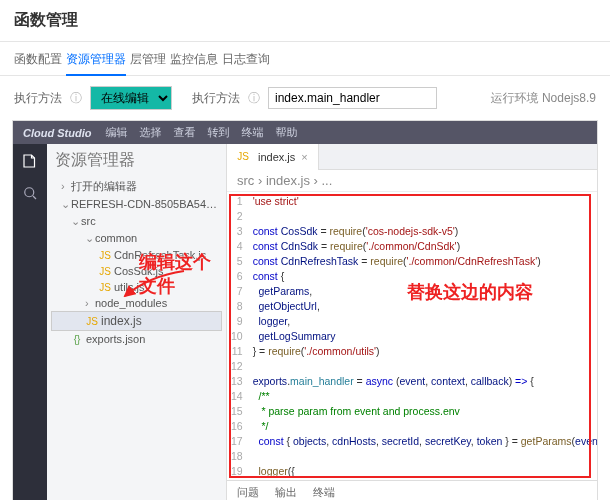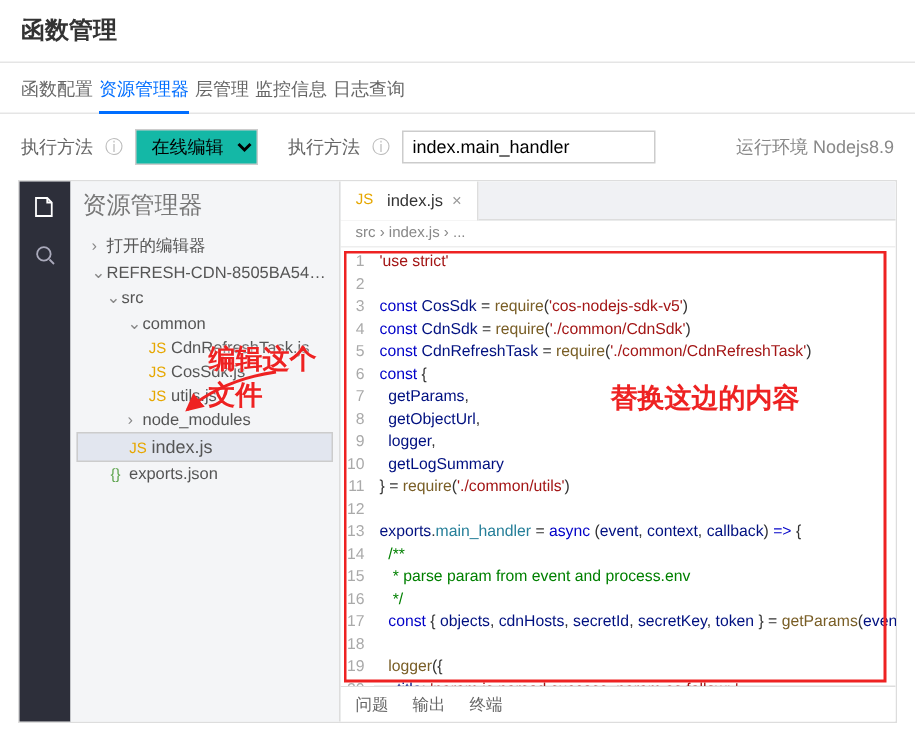--- a/index.html
+++ b/index.html
@@ -27,21 +27,21 @@
 .tn.sel{background:#e2e6ef}
 .tn .chev{display:inline-block;width:10px;color:#888}
 .fi{display:inline-block;width:12px;text-align:center;margin-right:3px;font-size:10px}
 .fi.js{color:#e6a700}
 .fi.json{color:#5aa24a}
 .ind1{padding-left:20px}.ind2{padding-left:34px}.ind3{padding-left:48px}
 .editor{flex:1;display:flex;flex-direction:column;background:#fff;min-width:0}
 .tabbar{display:flex;align-items:center;border-bottom:1px solid #ddd;background:#f0f1f4;height:26px;font-size:11px}
 .etab{padding:0 10px;height:26px;display:flex;align-items:center;gap:6px;background:#fff;border-right:1px solid #ddd;color:#333}
 .etab .x{color:#999;cursor:pointer}
-.crumbs{font-size:10px;color:#888;padding:3px 10px;border-bottom:1px solid #eee}
+.crumbs{font-size:13px;color:#888;padding:3px 10px;border-bottom:1px solid #eee}
 .code-wrap{position:relative;flex:1;overflow:hidden}
 .red-box{position:absolute;inset:2px 6px 2px 2px;border:2px solid #e22;pointer-events:none}
 .code{display:flex;font-family:Menlo,Consolas,monospace;font-size:10.5px;line-height:15px;height:100%;overflow:auto}
 .gut{background:#fff;color:#aaa;text-align:right;padding:2px 6px 2px 4px;user-select:none}
 .lines{padding:2px 4px;white-space:pre;color:#333}
 .k{color:#0000c8}.s{color:#a31515}.f{color:#795e26}.c{color:#008000}.v{color:#001080}.p{color:#267f99}
 .bottom{border-top:1px solid #ddd;font-size:11px;color:#666;padding:4px 10px;display:flex;gap:16px}
 .anno{position:absolute;color:#e22;font-size:18px;font-weight:600;pointer-events:none;text-shadow:0 0 2px #fff}
 .arrow{position:absolute;pointer-events:none}
 svg{display:block}
@@ -65,20 +65,24 @@
   <select class="sel"><option>在线编辑</option></select>
   <label style="margin-left:12px">执行方法</label>
   <span style="color:#bbb">ⓘ</span>
   <input class="inp" value="index.main_handler" style="">
   <span class="runtime">
     <span>运行环境</span> <span>Nodejs8.9</span>
   </span>
 </div>
 
 <div class="ide">
+  <div class="ide-top">
+    <span class="ide-logo">Cloud Studio</span>
+    <span id="ideMenu"><span style="margin-right: 12px;">编辑</span><span style="margin-right: 12px;">选择</span><span style="margin-right: 12px;">查看</span><span style="margin-right: 12px;">转到</span><span style="margin-right: 12px;">终端</span><span style="margin-right: 12px;">帮助</span></span>
+  </div>
   <div class="ide-body">
     <div class="activity">
       <span class="ic active">
           <svg viewBox="0 0 24 24" fill="none" stroke="currentColor" stroke-width="1.6">
             <path d="M4 4h10l4 4v12H4z"></path>
             <path d="M14 4v4h4"></path>
           </svg>
         </span>
       <span class="ic">
           <svg viewBox="0 0 24 24" fill="none" stroke="currentColor" stroke-width="1.6">

